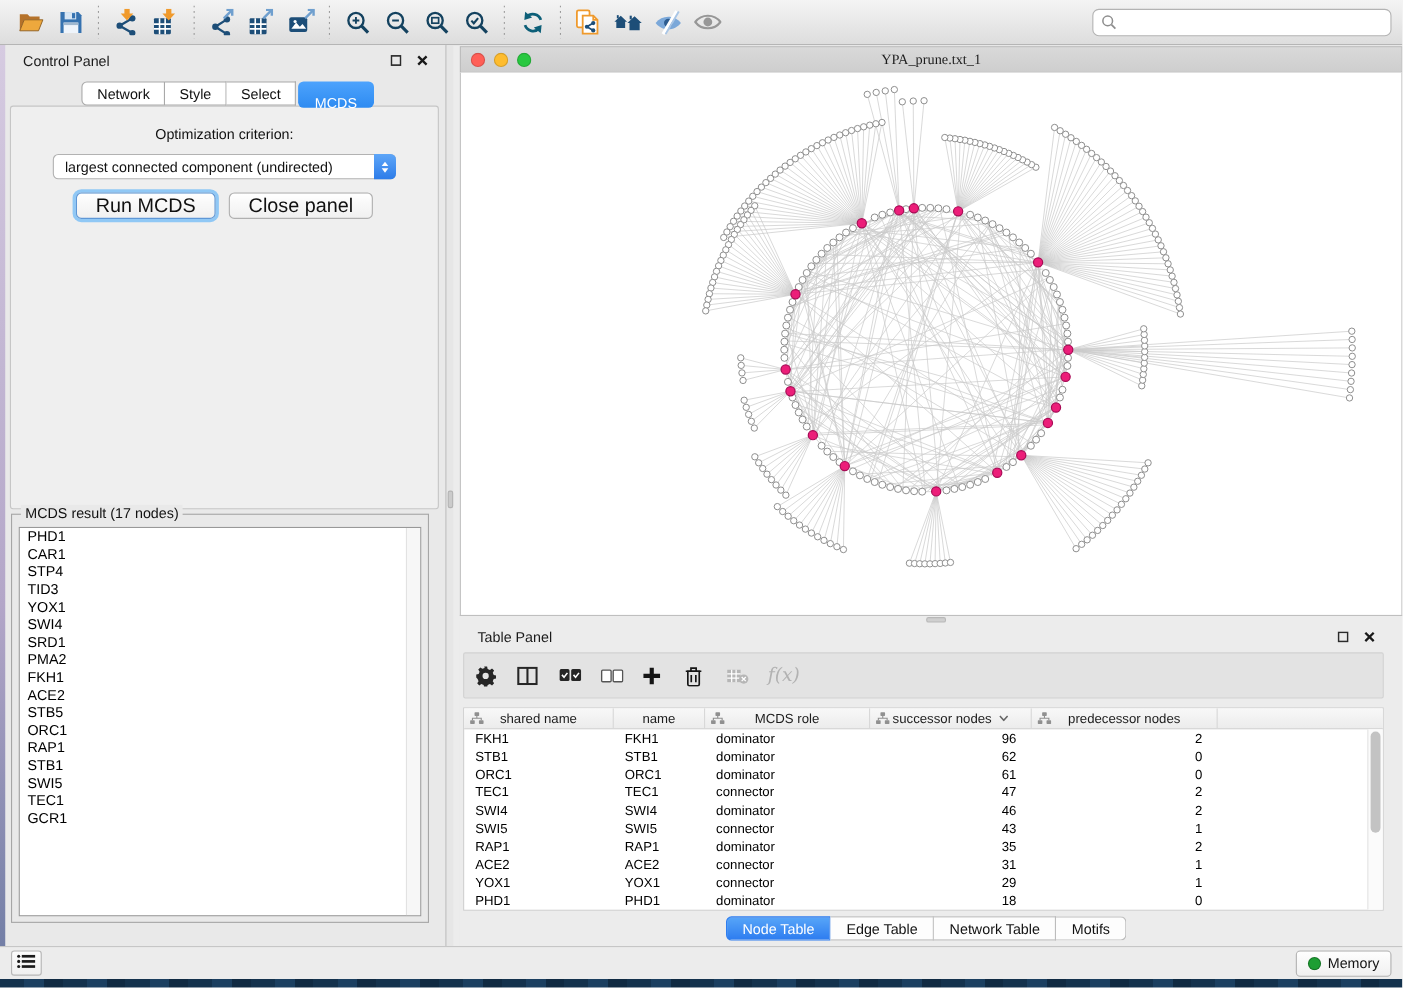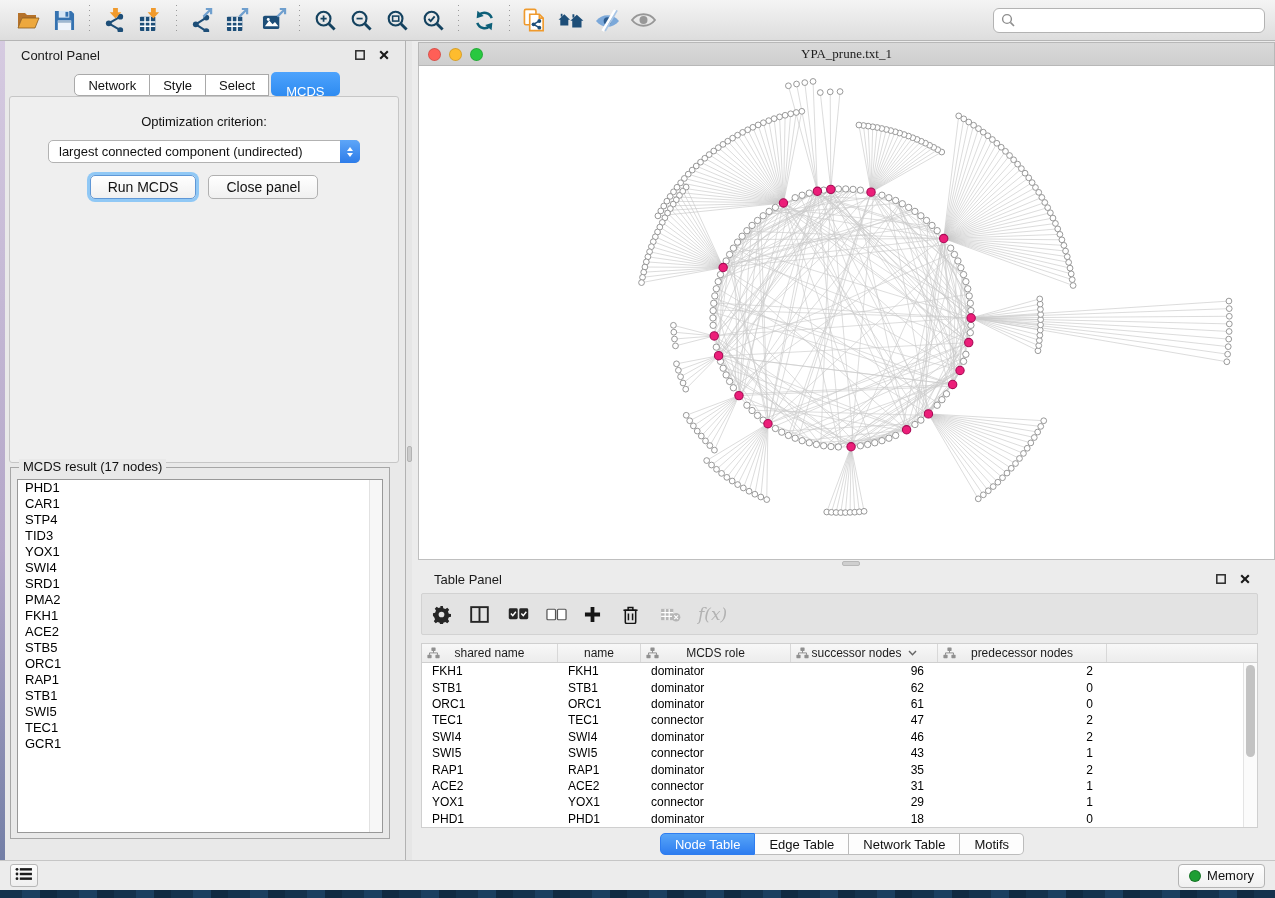--- a/index.html
+++ b/index.html
@@ -29,40 +29,40 @@
 
   
   .control-panel { position:absolute; left:5px; top:41px; width:401px; bottom:38px;
     background:#e9e9e9; border-right:1px solid #b2b2b2; }
   .panel-head { position:absolute; top:0; left:0; right:0; height:28px; display:flex; align-items:center; }
   .panel-title { font-size:13px; color:#1a1a1a; padding-left:16px; }
   .panel-btns { margin-left:auto; display:flex; gap:10px; padding-right:14px; }
   .panel-btns button { background:none; border:none; cursor:pointer; display:flex; padding:2px; }
 
   .cp-tabs { position:absolute; top:33px; left:4px; right:0; height:22px;
-    display:flex; justify-content:center; z-index:2;align-items:flex-end; }
+    display:flex; justify-content:center; z-index:2; }
   .cp-tab { font-size:13px; height:22px; padding:0 13px; background:#fff;
     border:1px solid #a9a9a9; border-left:none; cursor:pointer; color:#111; }
   .cp-tab:first-child { border-left:1px solid #a9a9a9; border-radius:5px 0 0 5px; }
   .cp-tab.active { background:linear-gradient(#4da3fd,#2e8bf1); color:#fff; border:none;
     border-radius:5px; margin-left:2px; padding:12px 15px; }
 
   .cp-inner { position:absolute; top:55px; left:4px; right:6px; height:367px;
     background:#efefef; border:1px solid #c6c6c6; border-radius:3px; text-align:center; }
   .opt-label { font-size:13px; color:#111; margin-top:17px; }
   .dropdown { position:relative; width:312px; height:23px; margin:11px auto 0; background:#fff;
     border:1px solid #b2b2b2; border-radius:5px; display:flex; align-items:center; cursor:pointer; }
   .dropdown .val { font-size:13px; padding-left:10px; color:#111; white-space:nowrap; }
   .dd-step { position:absolute; right:-1px; top:-1px; width:20px; height:23px; border-radius:0 5px 5px 0;
     background:linear-gradient(#5ea6f8,#2d7ce9); display:flex; flex-direction:column;
     align-items:center; justify-content:center; gap:2px; }
   .dd-up { width:0; height:0; border-left:3.5px solid transparent; border-right:3.5px solid transparent; border-bottom:4.5px solid #fff; }
   .dd-down { width:0; height:0; border-left:3.5px solid transparent; border-right:3.5px solid transparent; border-top:4.5px solid #fff; }
   .btn-row { display:flex; justify-content:center; gap:12px; margin-top:12px; }
-  .mac-btn { font-size:14px; height:24px; padding:0 17px; background:linear-gradient(#fff,#f0f0f0);
+  .mac-btn { font-size:18px; height:24px; padding:0 17px; background:linear-gradient(#fff,#f0f0f0);
     border:1px solid #b0b0b0; border-radius:5px; cursor:pointer; color:#111; }
   .mac-btn.focused { box-shadow:0 0 0 3px #90c8f5; border-color:#5f97d6; }
 
   .mcds-fieldset { position:absolute; top:426px; left:5px; right:15px; height:372px;
     border:1px solid #a6a6a6; background:transparent; }
   .mcds-legend { position:absolute; top:-9px; left:8px; background:#e9e9e9; padding:0 4px;
     font-size:13px; color:#111; }
   .mcds-listbox { position:absolute; left:6px; right:6px; top:11px; bottom:5px; background:#fff;
     border:1px solid #989898; overflow:hidden; }
   .mcds-scroll { position:absolute; right:0; top:0; bottom:0; width:13px; background:#f7f7f7; border-left:1px solid #e2e2e2; }

